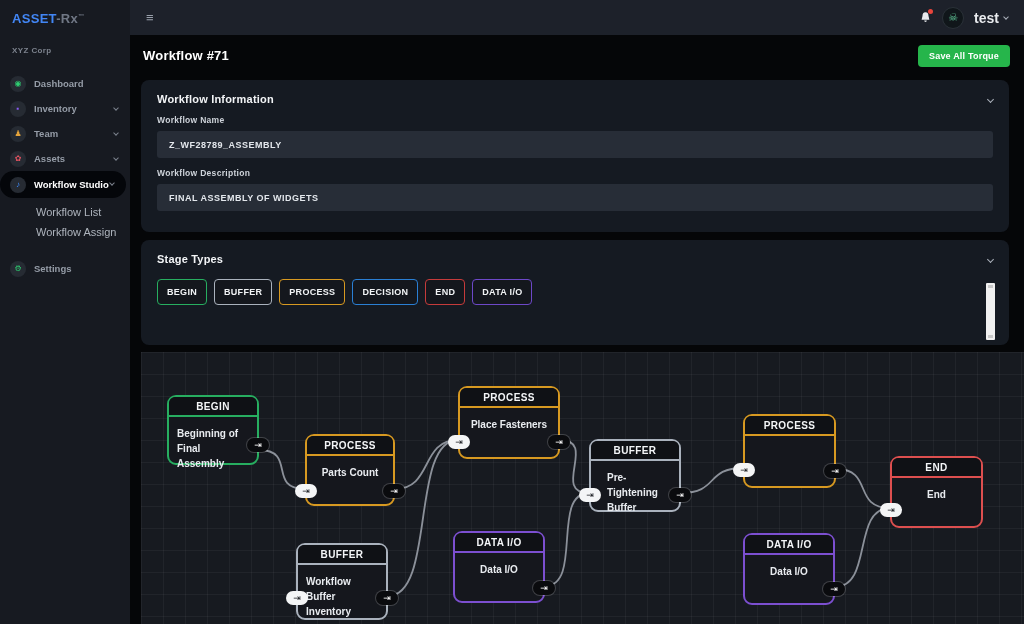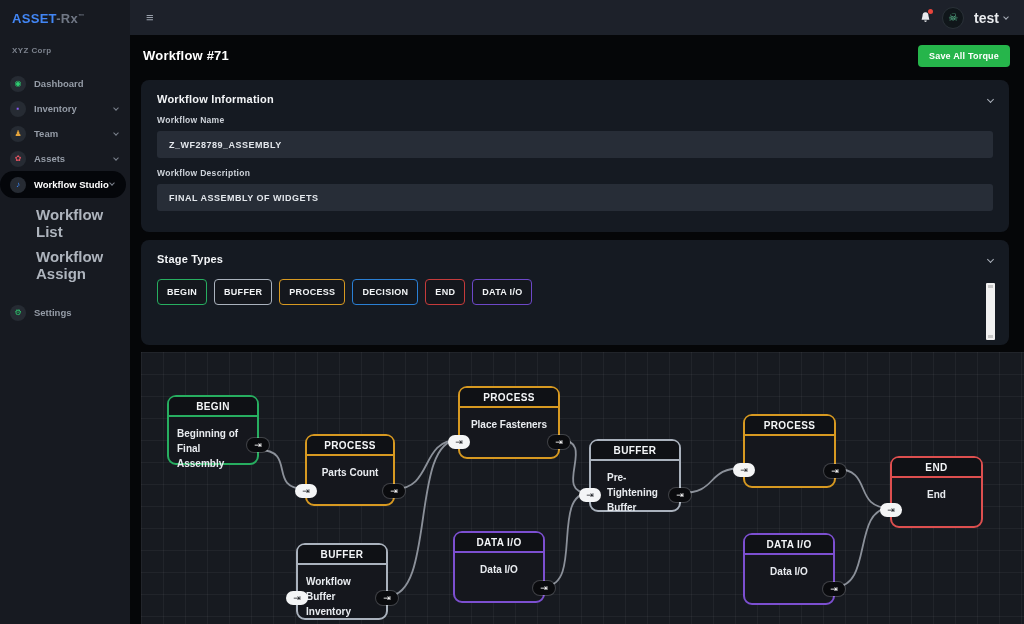--- a/index.html
+++ b/index.html
@@ -16,21 +16,21 @@
   .nav { margin-top:16px; }
   .nav-item { position:relative; display:flex; align-items:center; gap:8px; height:25px; padding-left:10px; cursor:pointer; }
   .nav-item .lbl { font-size:9.5px; font-weight:600; color:#959ca7; }
   .nav-item.active { background:#04060a; border-radius:999px; width:126px; height:27px; }
   .nav-item.active .lbl { color:#ffffff; font-weight:700; font-size:9.5px; }
   .ic { width:16px; height:16px; border-radius:50%; background:#262b33; display:flex; align-items:center; justify-content:center;
         font-size:8px; line-height:1; flex:0 0 16px; }
   .chev { width:4px; height:4px; border-right:1.2px solid #7c828d; border-bottom:1.2px solid #7c828d;
           transform:rotate(45deg); position:absolute; right:12px; top:10px; }
   .subnav { margin:4px 0 2px 0; }
-  .subnav-item { padding:4px 0 4px 36px; font-size:15px; font-weight:700; color:#aeb4bd; cursor:pointer; }
+  .subnav-item { padding:4px 0 4px 36px; font-size:11px; font-weight:400; color:#aeb4bd; cursor:pointer; }
   .nav-gap { height:12px; }
 
   
   .topbar { position:absolute; left:130px; top:0; width:894px; height:35px; background:#1d212a;
             display:flex; align-items:center; padding:0 16px; }
   .burger { color:#99a0ab; font-size:13px; cursor:pointer; }
   .top-right { margin-left:auto; display:flex; align-items:center; gap:10px; }
   .bell { position:relative; cursor:pointer; display:flex; }
   .bell-dot { position:absolute; right:-1px; top:-2px; width:5px; height:5px; border-radius:50%; background:#e8453c; }
   .avatar { width:22px; height:22px; border-radius:50%; background:#10161a; border:1px solid #2a3138;

